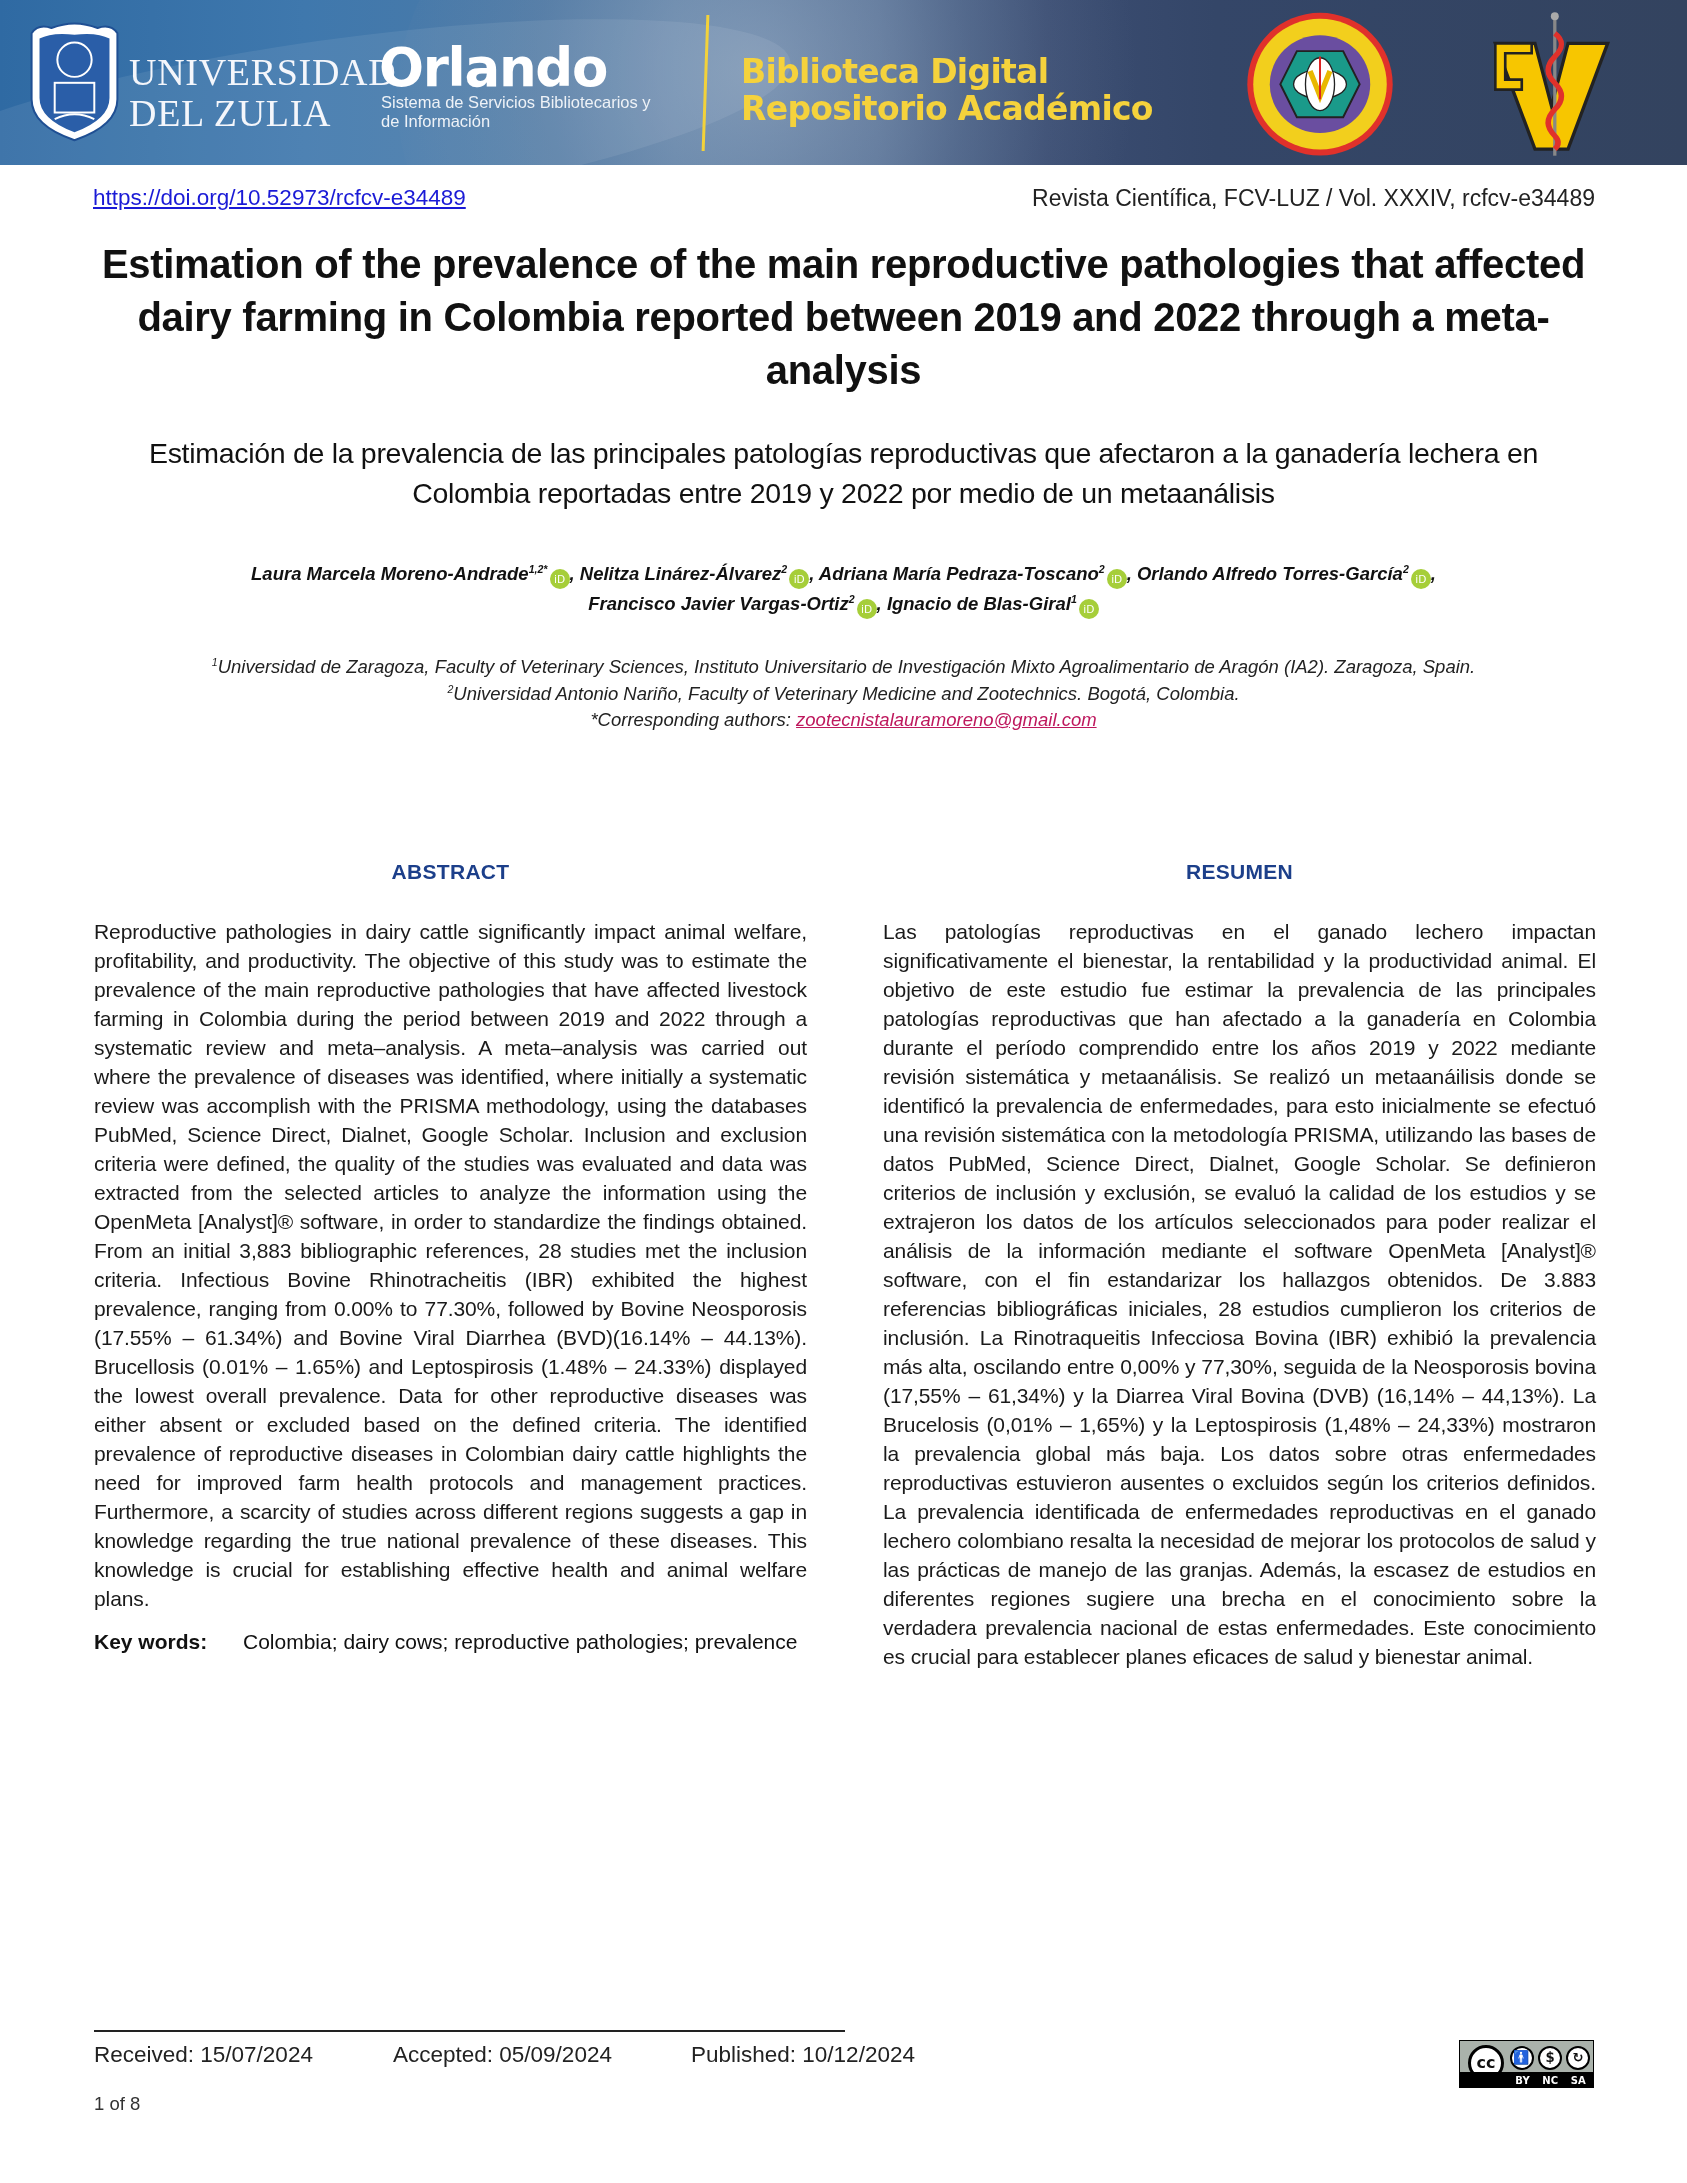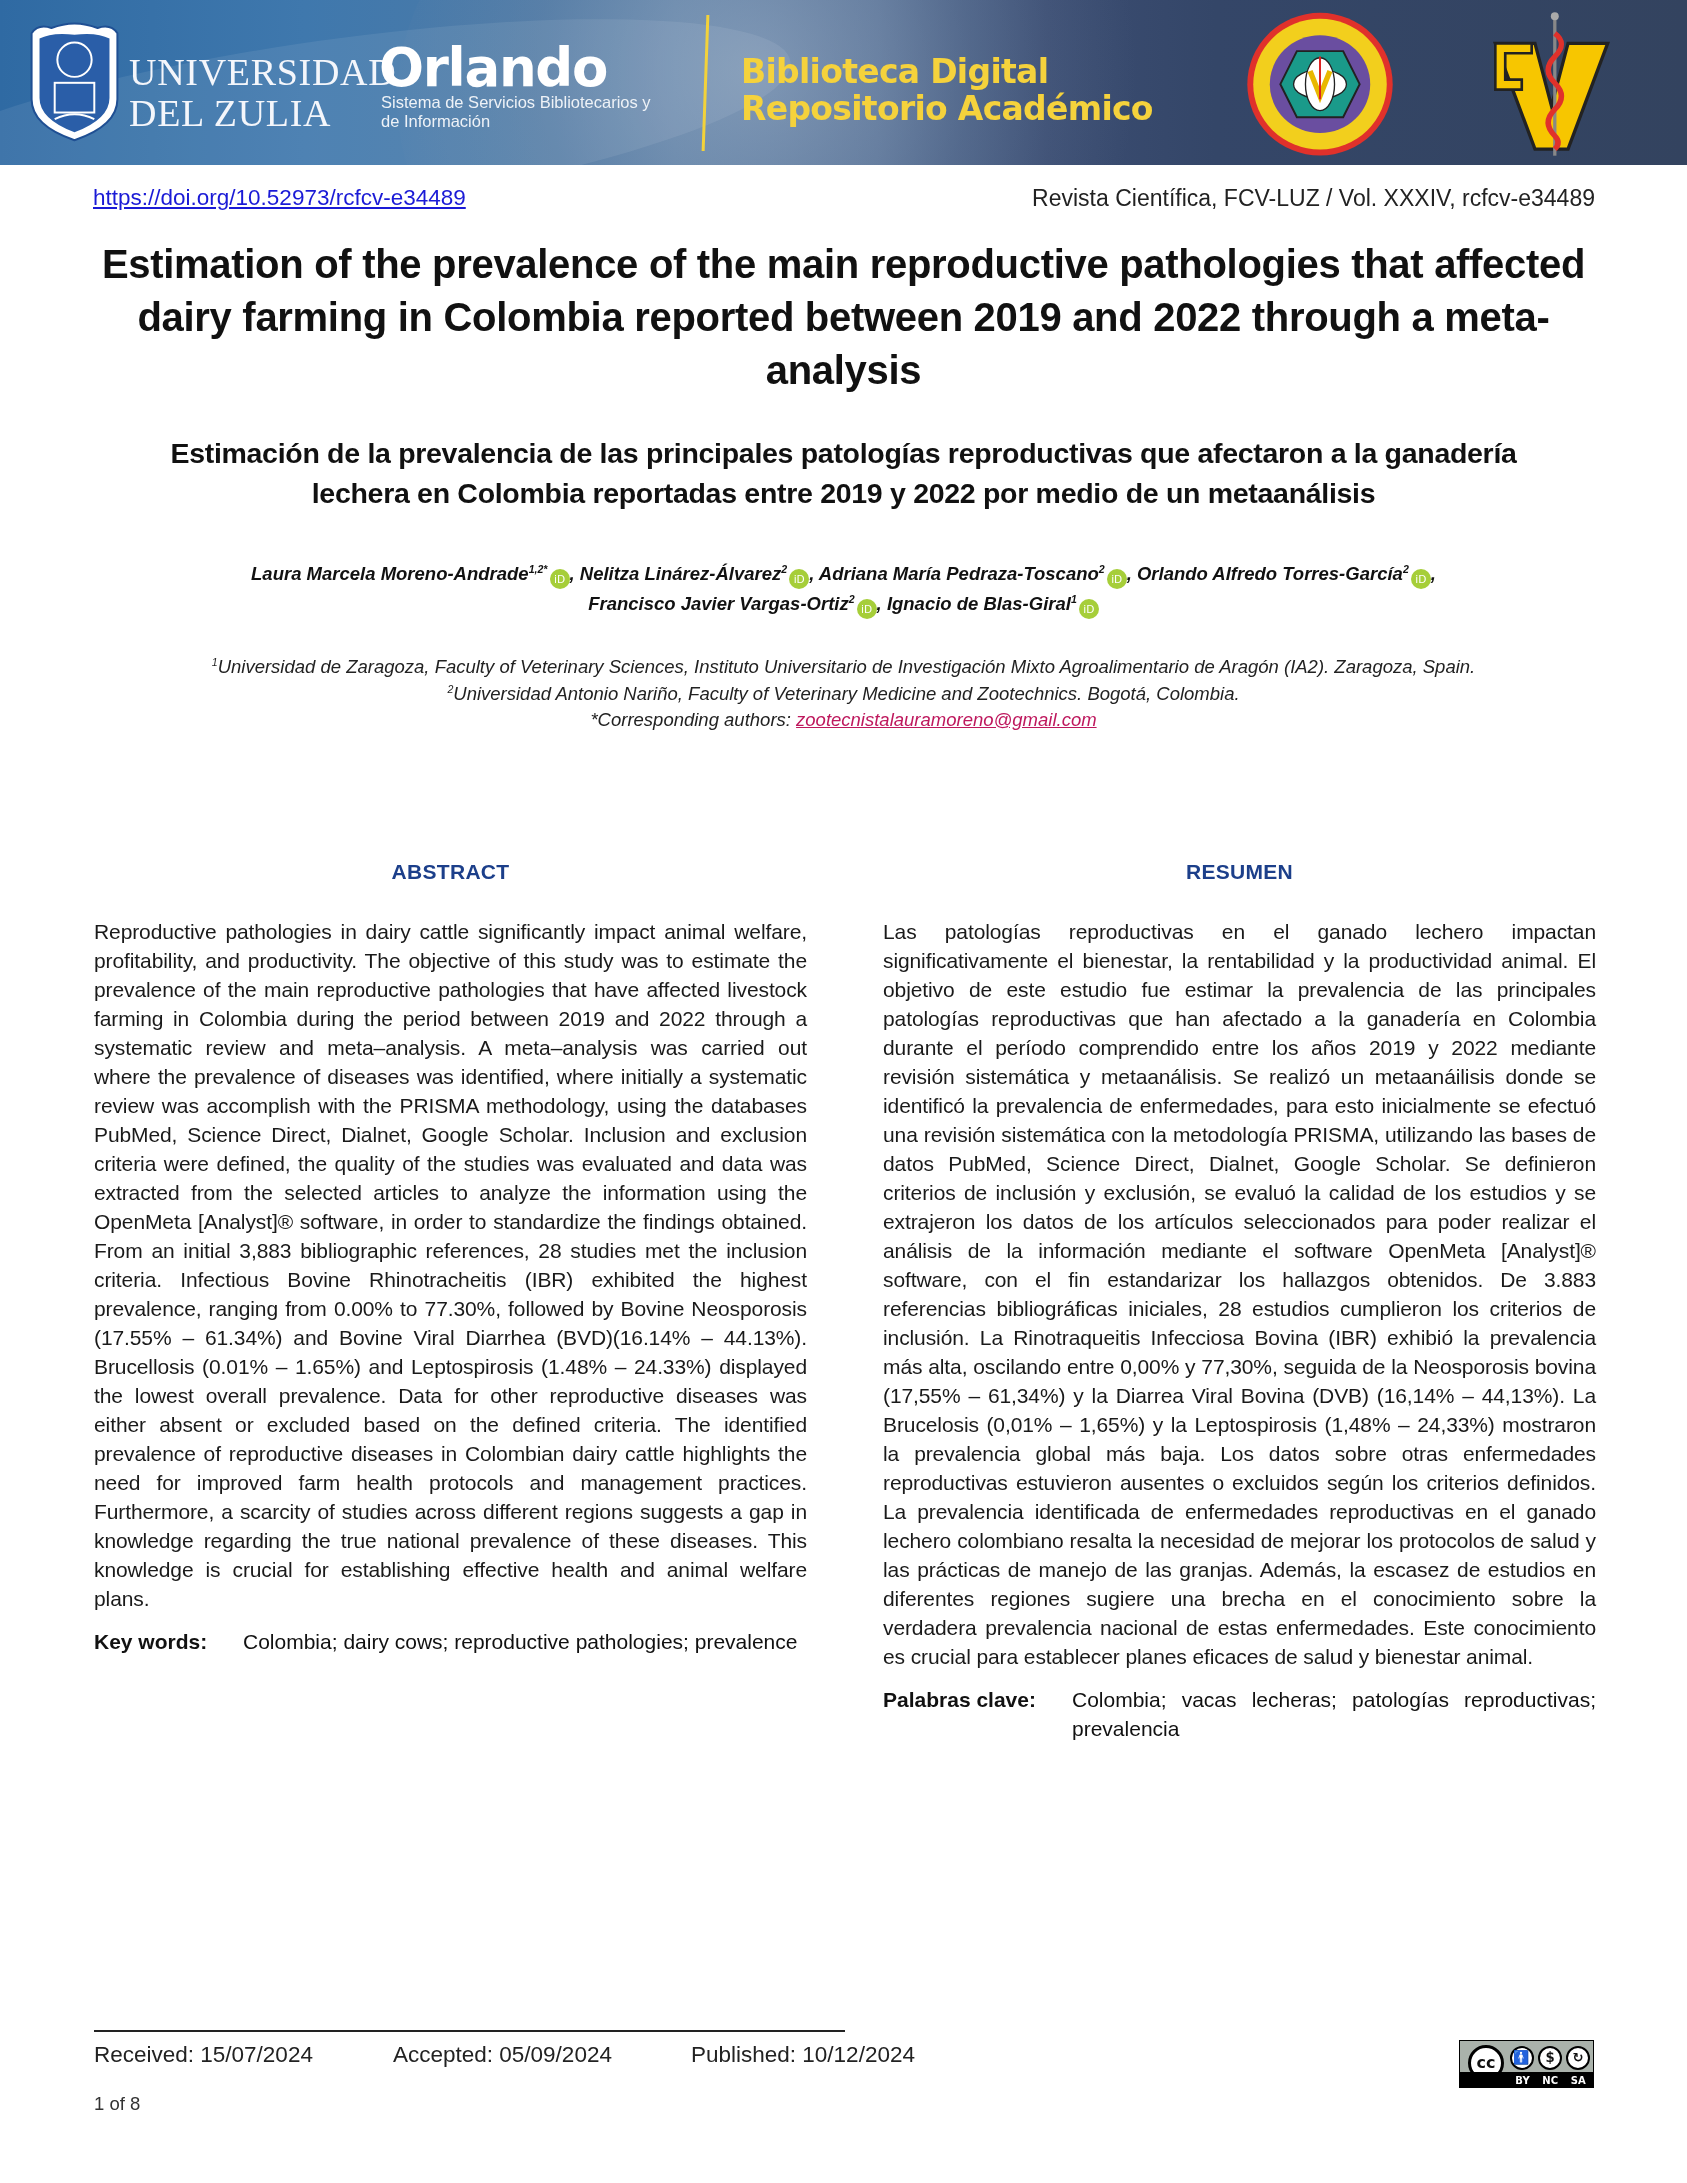--- a/index.html
+++ b/index.html
@@ -56,21 +56,21 @@
   }
 
   
   .title-en {
     position: absolute; left: 99px; width: 1489px; top: 238px; text-align: center;
     font-family: "Liberation Sans", sans-serif; font-weight: bold; font-size: 40px; line-height: 53px; color: #111;
     letter-spacing: -0.3px;
   }
   .title-es {
     position: absolute; left: 132px; width: 1423px; top: 433px; text-align: center;
-    font-family: "Liberation Sans", sans-serif; font-weight: bold; font-size: 28.5px; line-height: 40px; color: #111;
+    font-family: "Liberation Sans", sans-serif; font-weight: normal; font-size: 28.5px; line-height: 40px; color: #111;
     letter-spacing: -0.3px;
   }
 
   
   .authors {
     position: absolute; left: 132px; width: 1423px; top: 559px; text-align: center;
     font-family: "Liberation Sans", sans-serif; font-weight: bold; font-style: italic; font-size: 18.5px; line-height: 30px; color: #111;
   }
   .authors sup { font-size: 10.6px; vertical-align: super; line-height: 0; }
   .orcid {
@@ -212,24 +212,20 @@
   <p class="body">Reproductive pathologies in dairy cattle significantly impact animal welfare, profitability, and productivity. The objective of this study was to estimate the prevalence of the main reproductive pathologies that have affected livestock farming in Colombia during the period between 2019 and 2022 through a systematic review and meta–analysis. A meta–analysis was carried out where the prevalence of diseases was identified, where initially a systematic review was accomplish with the PRISMA methodology, using the databases PubMed, Science Direct, Dialnet, Google Scholar. Inclusion and exclusion criteria were defined, the quality of the studies was evaluated and data was extracted from the selected articles to analyze the information using the OpenMeta [Analyst]® software, in order to standardize the findings obtained. From an initial 3,883 bibliographic references, 28 studies met the inclusion criteria. Infectious Bovine Rhinotracheitis (IBR) exhibited the highest prevalence, ranging from 0.00% to 77.30%, followed by Bovine Neosporosis (17.55% – 61.34%) and Bovine Viral Diarrhea (BVD)(16.14% – 44.13%). Brucellosis (0.01% – 1.65%) and Leptospirosis (1.48% – 24.33%) displayed the lowest overall prevalence. Data for other reproductive diseases was either absent or excluded based on the defined criteria. The identified prevalence of reproductive diseases in Colombian dairy cattle highlights the need for improved farm health protocols and management practices. Furthermore, a scarcity of studies across different regions suggests a gap in knowledge regarding the true national prevalence of these diseases. This knowledge is crucial for establishing effective health and animal welfare plans.</p>
   <div class="kw">
     <span class="kw-label">Key words:</span>
     <span class="kw-text">Colombia; dairy cows; reproductive pathologies; prevalence</span>
   </div>
 </section>
 
 <section class="col right">
   <h2>RESUMEN</h2>
   <p class="body">Las patologías reproductivas en el ganado lechero impactan significativamente el bienestar, la rentabilidad y la productividad animal. El objetivo de este estudio fue estimar la prevalencia de las principales patologías reproductivas que han afectado a la ganadería en Colombia durante el período comprendido entre los años 2019 y 2022 mediante revisión sistemática y metaanálisis. Se realizó un metaanáilisis donde se identificó la prevalencia de enfermedades, para esto inicialmente se efectuó una revisión sistemática con la metodología PRISMA, utilizando las bases de datos PubMed, Science Direct, Dialnet, Google Scholar. Se definieron criterios de inclusión y exclusión, se evaluó la calidad de los estudios y se extrajeron los datos de los artículos seleccionados para poder realizar el análisis de la información mediante el software OpenMeta [Analyst]® software, con el fin estandarizar los hallazgos obtenidos. De 3.883 referencias bibliográficas iniciales, 28 estudios cumplieron los criterios de inclusión. La Rinotraqueitis Infecciosa Bovina (IBR) exhibió la prevalencia más alta, oscilando entre 0,00% y 77,30%, seguida de la Neosporosis bovina (17,55% – 61,34%) y la Diarrea Viral Bovina (DVB) (16,14% – 44,13%). La Brucelosis (0,01% – 1,65%) y la Leptospirosis (1,48% – 24,33%) mostraron la prevalencia global más baja. Los datos sobre otras enfermedades reproductivas estuvieron ausentes o excluidos según los criterios definidos. La prevalencia identificada de enfermedades reproductivas en el ganado lechero colombiano resalta la necesidad de mejorar los protocolos de salud y las prácticas de manejo de las granjas. Además, la escasez de estudios en diferentes regiones sugiere una brecha en el conocimiento sobre la verdadera prevalencia nacional de estas enfermedades. Este conocimiento es crucial para establecer planes eficaces de salud y bienestar animal.</p>
-  <div class="kw">
-    <span class="kw-label">Palabras clave:</span>
-    <span class="kw-text">Colombia; vacas lecheras; patologías reproductivas; prevalencia</span>
-  </div>
 </section>
 
 <div class="footer-rule"></div>
 <div class="dates">
   <span class="d-recv">Received: 15/07/2024</span><span class="d-acc">Accepted: 05/09/2024</span><span class="d-pub">Published: 10/12/2024</span>
 </div>
 <div class="page-num">1 of 8</div>
 
 <div class="cc-badge">
   <div class="cc-main">cc</div>

